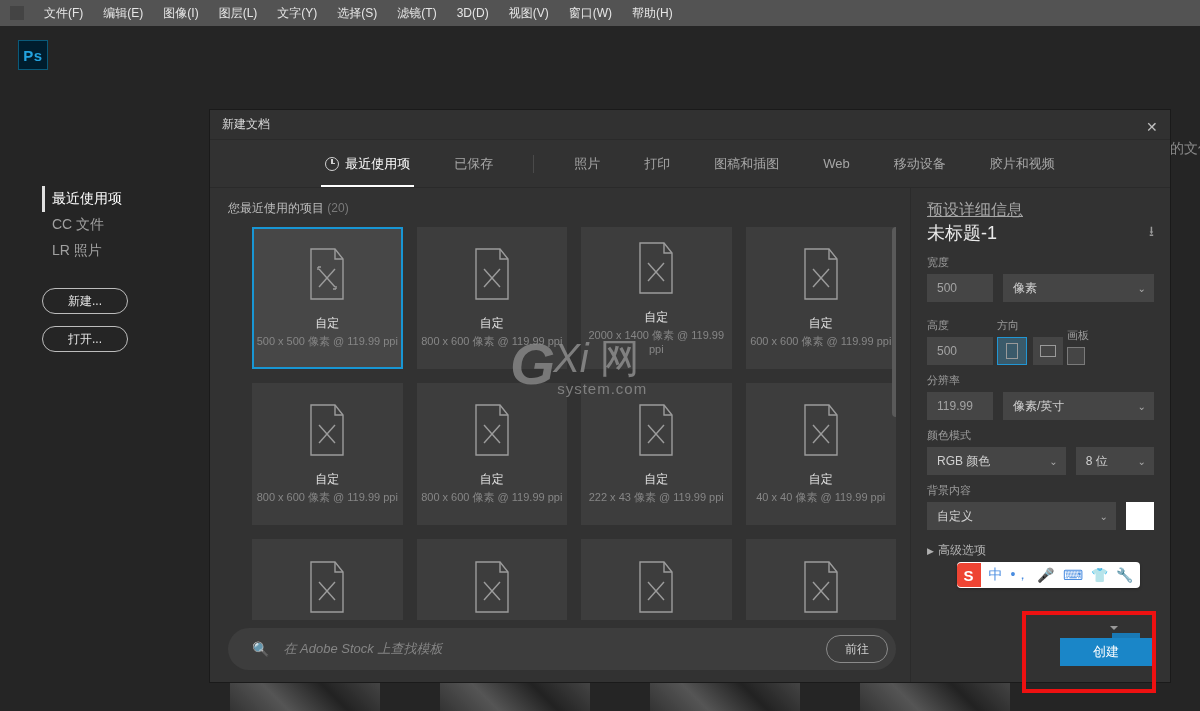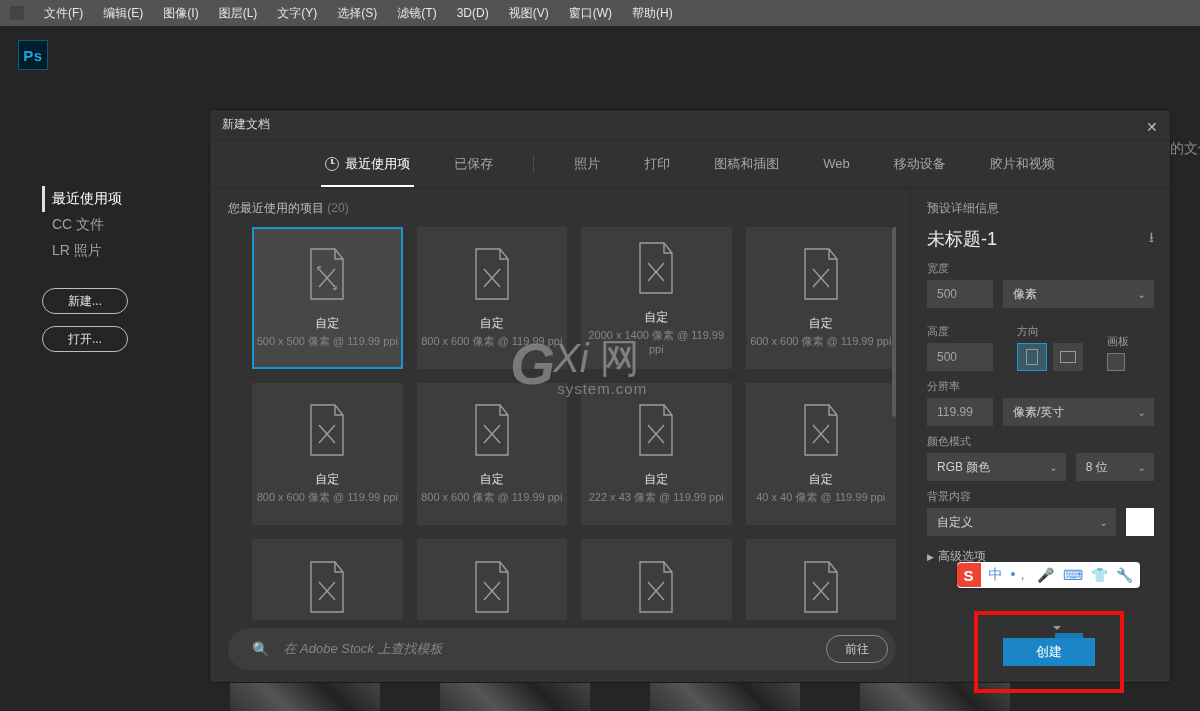--- a/index.html
+++ b/index.html
@@ -58,21 +58,21 @@
   
   .scrollbar { position:absolute; right:-4px; top:0; width:8px; height:190px; background:#5a5a5a; border-radius:4px;}
   
   .search-bar { margin-top: 8px; height: 42px; background:#3d3d3d; border-radius: 21px; display:flex; align-items:center; padding: 0 8px 0 24px;}
   .search-bar .search-icon { color:#9a9a9a; margin-right: 14px; font-size:14px;}
   .search-bar .placeholder { color:#858585; font-size:13px; font-style: italic; flex:1;}
   .search-bar .go-btn { height: 28px; padding: 0 18px; border:1px solid #8a8a8a; border-radius:14px; color:#d0d0d0; font-size:12px; background:transparent; display:flex; align-items:center;}
   
   
   .detail-panel { width: 260px; padding: 12px 16px; background:#323232; border-left: 1px solid #2b2b2b; font-size:12px; color:#b5b5b5; overflow:hidden; position:relative;}
-  .detail-panel .section-title { font-size: 12px; color:#a6a6a6; margin-bottom: 10px;}
+  .detail-panel .section-title { font-size: 16px; color:#a6a6a6;  text-decoration: underline;}
   .doc-title-row { display:flex; align-items:center; justify-content:space-between; margin-bottom: 10px;}
   .doc-title-row .doc-title { font-size: 18px; color: #eaeaea; }
   .doc-title-row .save-preset { color:#9a9a9a; font-size:14px;}
   
   .field-label { font-size: 11px; color:#9c9c9c; margin-bottom: 4px; margin-top: 8px;}
   .row { display:flex; gap: 10px; align-items:flex-end; }
   .input-text { height: 28px; background:#454545; color:#a3a3a3; border:none; padding: 0 10px; font-size:12px;}
   .input-text.narrow { width: 66px; }
   .select { height: 28px; background:#454545; color:#d0d0d0; display:flex; align-items:center; justify-content:space-between; padding: 0 8px 0 10px; font-size:12px; flex:1;}
   .select .chev { color:#aaa; font-size:10px;}
@@ -93,21 +93,21 @@
   .watermark .xi { font-size:40px; font-style:italic;}
   .watermark .wang { font-size:40px;}
   .watermark .sub { font-size:15px; letter-spacing:1px; margin-top:-6px; margin-left:4px;}
   
   
   .ime-bar { position:absolute; right: 60px; bottom: 123px; height: 26px; background: #fff; border-radius:4px; display:flex; align-items:center; padding: 0 6px 0 0; gap:8px; box-shadow: 0 1px 3px rgba(0,0,0,0.3); z-index: 60;}
   .ime-bar .ime-logo { width:24px; height:24px; background:#e43; color:#fff; border-radius:4px 0 0 4px; display:flex; align-items:center; justify-content:center; font-weight:bold; font-size:15px;}
   .ime-bar .ime-ico { color:#4a8de0; font-size:14px;}
   
   
-  .red-box { position:absolute; right: 76px; bottom: 18px; width: 150px; height: 82px; border: 4px solid #e11; z-index: 55; display:flex; align-items:center; justify-content:center;}
+  .red-box { position:absolute; right: 44px; bottom: 18px; width: 134px; height: 82px; border: 4px solid #e11; z-index: 55; display:flex; align-items:center; justify-content:flex-end;}
   .create-btn { width: 92px; height: 28px; background:#1a86c8; color:#fff; font-size:13px; display:flex; align-items:center; justify-content:center; position:relative;}
   .create-btn::before { content:""; position:absolute; top:-5px; right:12px; width: 28px; height:5px; background:#1979b5;}
   .create-btn::after { content:""; position:absolute; top:-12px; right:34px; border:4px solid transparent; border-top-color:#999;}
   
   
   .bg-thumbs { position:absolute; left:230px; bottom:0; right:40px; height:28px; display:flex; gap:60px;}
   .bg-thumb { width: 150px; height: 28px; background: linear-gradient(45deg,#333,#555,#222,#444); }
   
   svg.doc-svg path, svg.doc-svg line { stroke:#9c9c9c; stroke-width:1.4; fill:none;}
 </style>
@@ -317,21 +317,21 @@
 
       <div class="field-label">宽度</div>
       <div class="row">
         <input class="input-text narrow" value="500" style="">
         <div class="select">
           <span>像素</span>
           <span class="chev">⌄</span>
         </div>
       </div>
 
-      <div class="row" style="gap:24px; margin-top:8px;">
+      <div class="row" style="gap:4px; margin-top:8px;">
         <div>
           <div class="field-label">高度</div>
           <input class="input-text narrow" value="500" style="">
         </div>
         <div>
           <div class="field-label">方向</div>
           <div class="orient-group">
             <div class="orient-btn active">
                 <div class="orient-ico"></div>
               </div>

